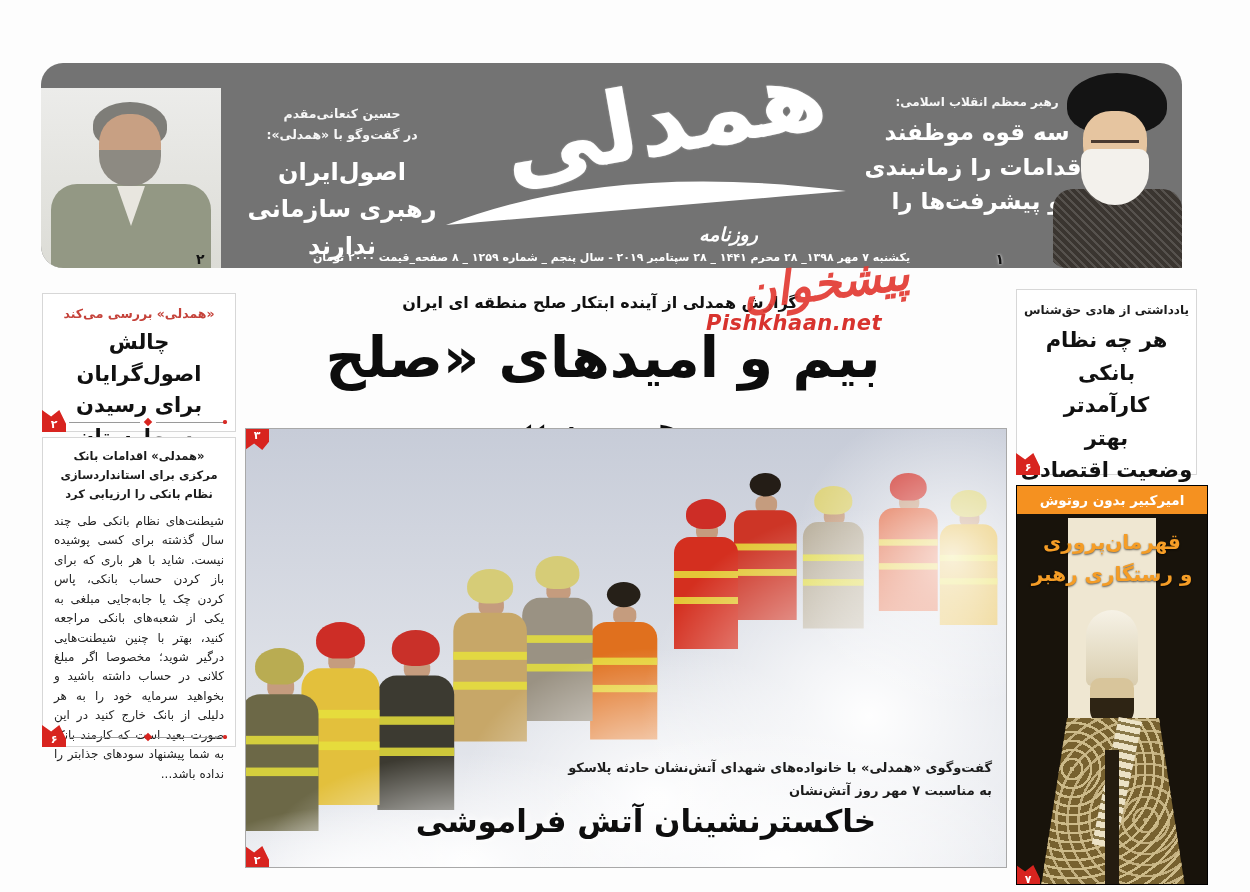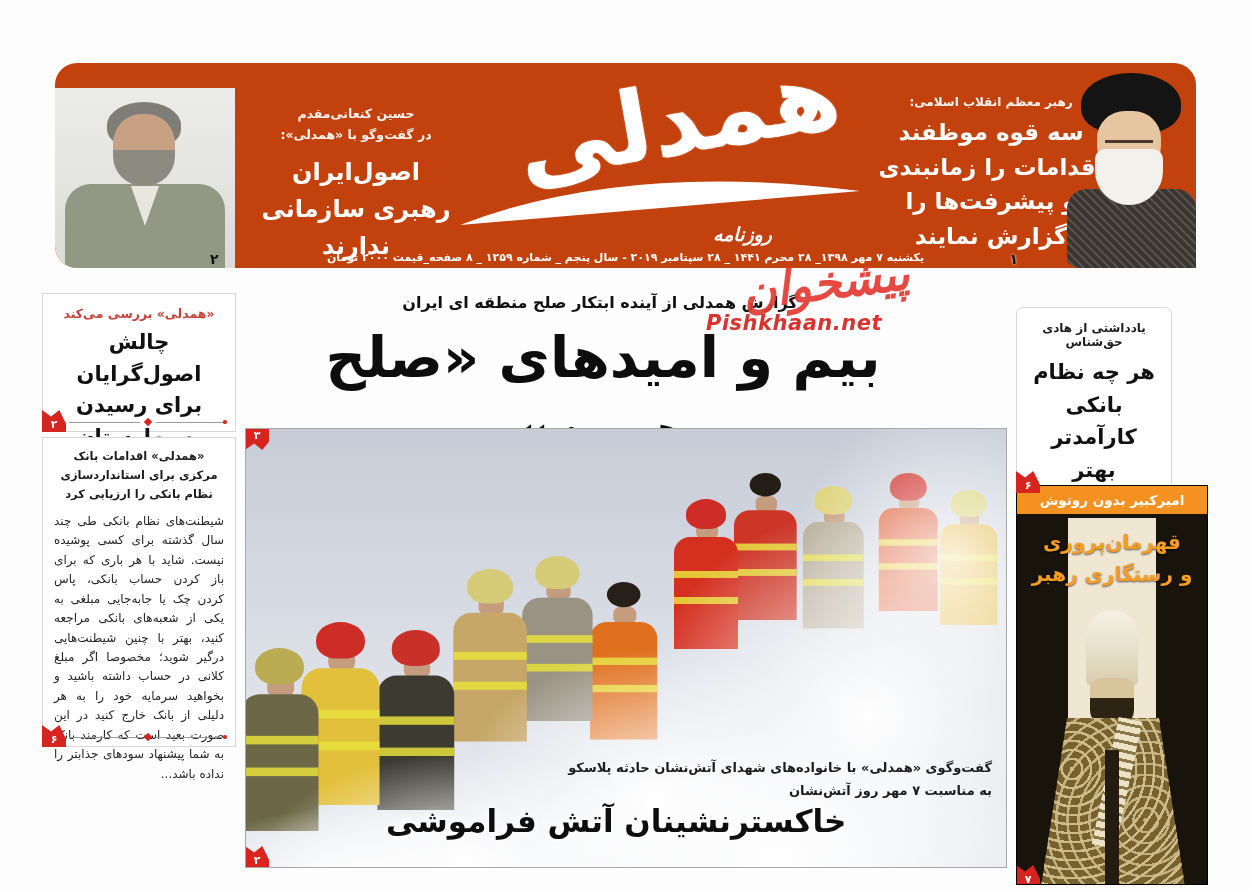--- a/index.html
+++ b/index.html
@@ -1,22 +1,22 @@
 <!DOCTYPE html>
 <html lang="fa"><head>
 <meta charset="utf-8">
 <style>
   * { margin:0; padding:0; box-sizing:border-box; }
   html,body { background:#ffffff; }
   .page { position:relative; width:1250px; height:892px; background:#fdfdfd; overflow:hidden;
           font-family:"DejaVu Sans","Liberation Sans",sans-serif; }
 
   
-  .banner { position:absolute; left:55px; top:63px; width:1141px; height:205px;
-            background:#c2410c; border-radius:22px; }
+  .banner { position:absolute; left:41px; top:63px; width:1141px; height:205px;
+            background:#737373; border-radius:22px; }
   .man-photo { position:absolute; left:0; top:25px; width:180px; height:180px;
                background:linear-gradient(#ececea,#dcdcd6); border-radius:0 0 0 22px; overflow:hidden; }
   .man-hair { position:absolute; left:52px; top:14px; width:74px; height:46px; background:#7e7d78; border-radius:50% 50% 40% 40%; }
   .man-face { position:absolute; left:58px; top:26px; width:62px; height:64px; background:#c8a083; border-radius:46%; }
   .man-beard { position:absolute; left:58px; top:62px; width:62px; height:36px; background:#8d8a82; border-radius:0 0 30px 30px; }
   .man-body { position:absolute; left:10px; top:96px; width:160px; height:90px; background:#939884; border-radius:26px 26px 0 0; }
   .man-shirt { position:absolute; left:76px; top:98px; width:28px; height:40px; background:#e8e6df; clip-path:polygon(0 0,100% 0,50% 100%); }
 
   .b-left-text { position:absolute; left:178px; top:40px; width:246px; text-align:center; color:#fff; direction:rtl; }
   .b-left-kicker { font-size:12.5px; font-weight:bold; line-height:1.7; opacity:.95; }
@@ -97,25 +97,25 @@
   .sm { position:absolute; background:radial-gradient(closest-side,rgba(255,255,255,.97),rgba(255,255,255,0));
         border-radius:50%; z-index:3; }
   .sm1 { left:28%; top:50%; width:52%; height:70%; }
   .sm2 { left:52%; top:18%; width:60%; height:95%; }
   .sm3 { left:2%; top:74%; width:55%; height:50%; }
   .sm4 { left:72%; top:-6%; width:42%; height:70%; opacity:.8; }
   .sm5 { left:-8%; top:86%; width:45%; height:34%; }
   .sm6 { left:35%; top:68%; width:70%; height:60%; }
   .photo-caption { position:absolute; right:14px; top:328px; width:440px; text-align:right; direction:rtl;
                    font-size:13px; font-weight:bold; color:#1c1c1c; line-height:1.75; z-index:5; }
-  .photo-headline { position:absolute; left:140px; top:374px; width:520px; text-align:left; direction:rtl;
+  .photo-headline { position:absolute; left:140px; top:374px; width:520px; text-align:center; direction:rtl;
                     font-size:31px; font-weight:bold; color:#0e0e0e; text-shadow:0 0 8px #fff,0 0 14px #fff; z-index:5; }
 
   
-  .rbox1 { left:1016px; top:307px; width:156px; height:186px;border-radius:7px; }
+  .rbox1 { left:1016px; top:289px; width:181px; height:186px; }
   .rbox1 .kicker-dark { margin-top:13px; font-size:12px; }
   .rbox1 .hl { margin-top:7px; font-size:21px; line-height:1.55; }
 
   .sidebar { position:absolute; left:1016px; top:485px; width:192px; height:400px; border:1px solid #000000; overflow:hidden; }
   .sb-band { height:28px; background:#f59120; color:#fff; text-align:center; font-size:13.5px; font-weight:bold;
              line-height:28px; direction:rtl; }
   .sb-dark { position:relative; height:372px; background:#18130b; overflow:hidden; }
   .sb-panel { position:absolute; left:50%; transform:translateX(-50%); top:4px; width:88px; height:246px; background:#efe7d2; }
   .sb-title { position:relative; z-index:2; margin-top:12px; text-align:center; direction:rtl;
               font-size:20px; font-weight:bold; color:#f59d26; line-height:1.6; text-shadow:0 1px 2px rgba(0,0,0,.6); }
@@ -167,21 +167,20 @@
       <div class="logo-text">همدلی</div>
       <div class="logo-sub">روزنامه</div>
     </div>
 
     <div class="b-right-text">
       <div class="b-right-kicker">رهبر معظم انقلاب اسلامی:</div>
       <div class="b-right-headline">
         <div>سه قوه موظفند</div>
         <div>اقدامات را زمانبندی</div>
         <div>و پیشرفت‌ها را</div>
-        <div>گزارش نمایند</div>
       </div>
     </div>
 
     <div class="leader-photo">
       <div class="ld-body"></div>
       <div class="ld-turban"></div>
       <div class="ld-face"></div>
       <div class="ld-glass"></div>
       <div class="ld-beard"></div>
     </div>

